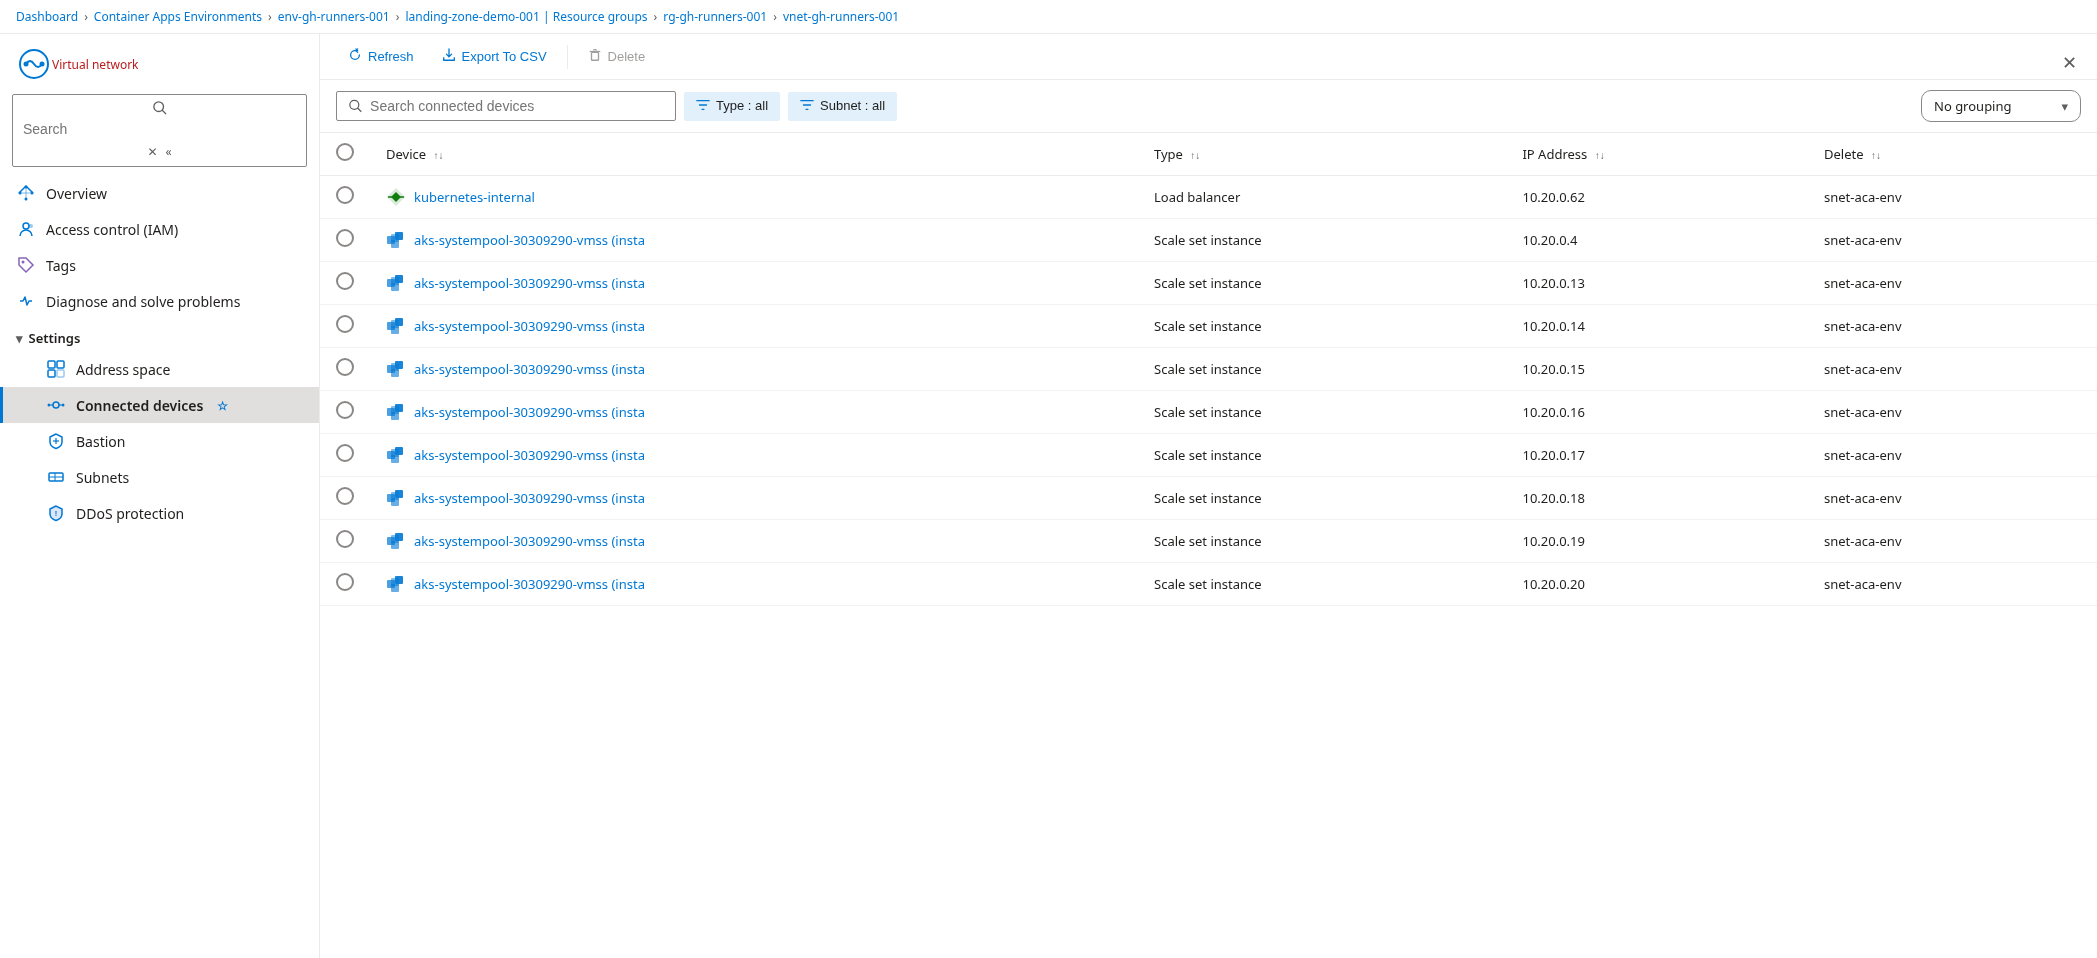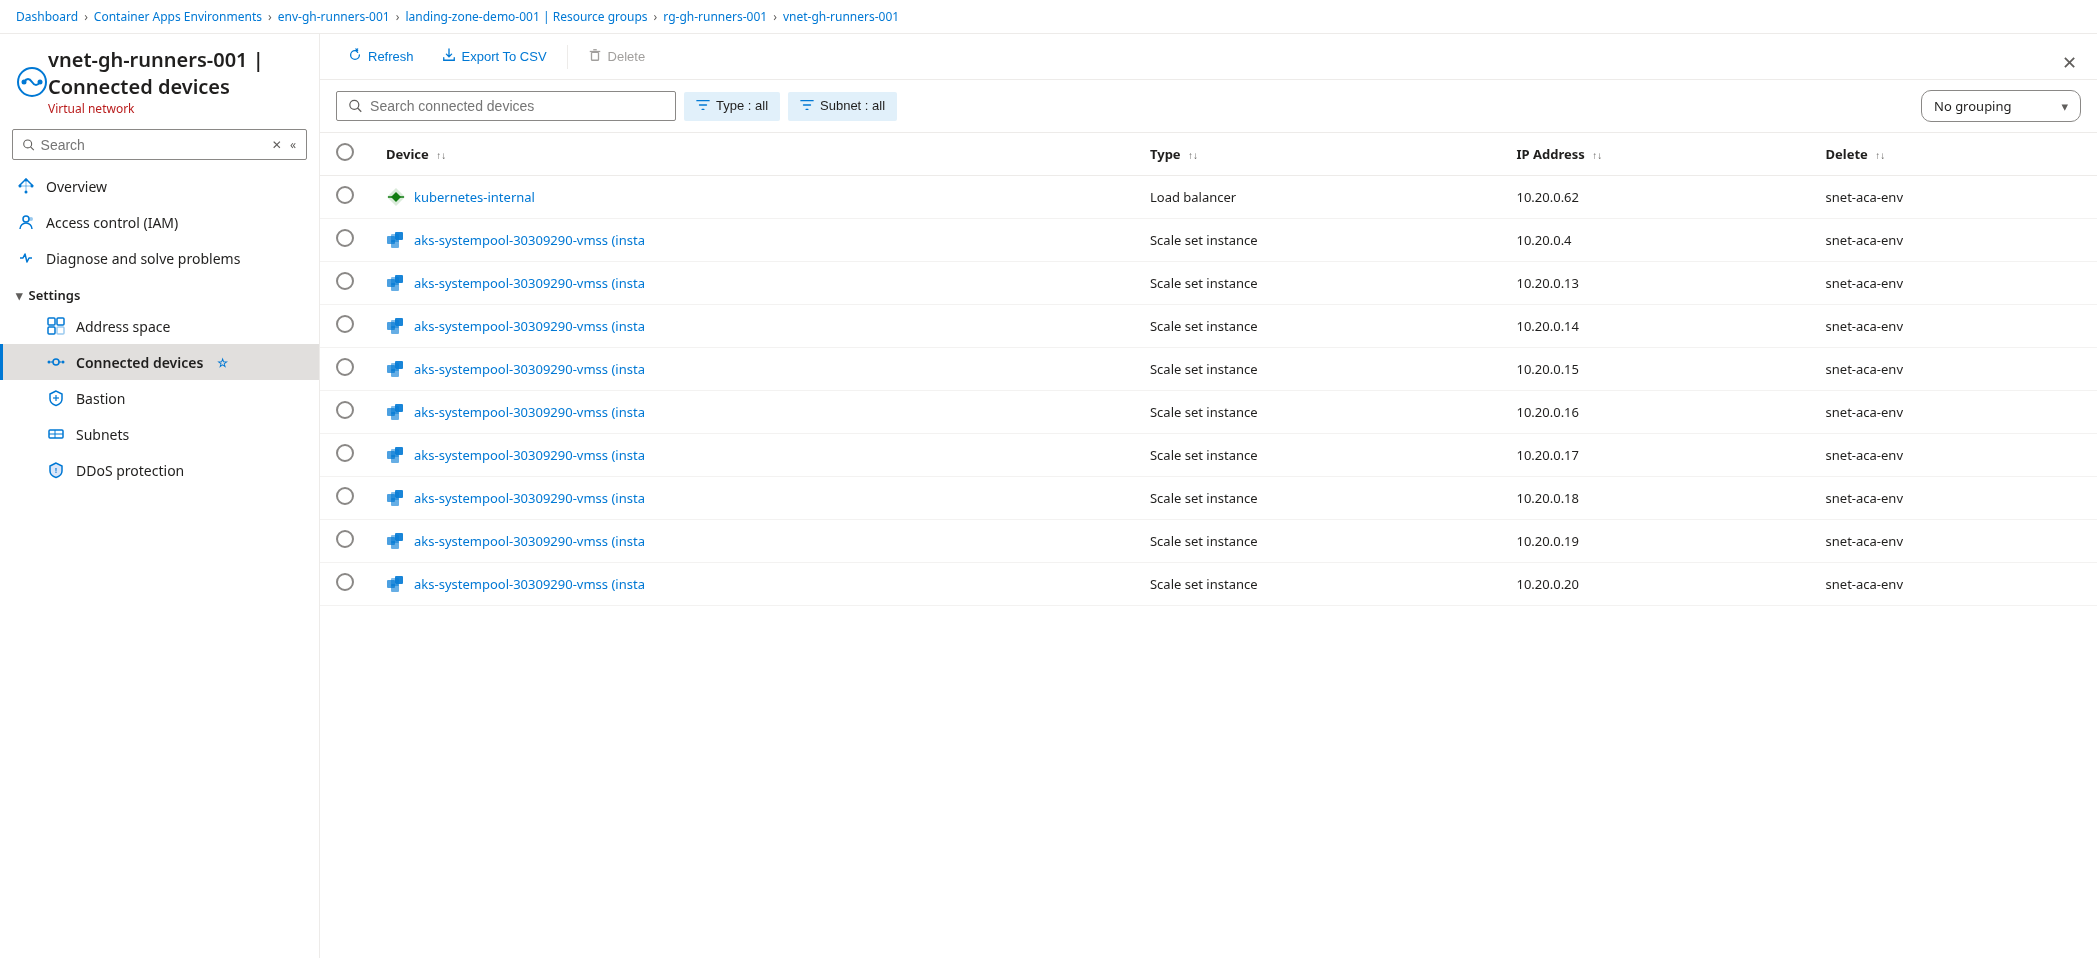--- a/index.html
+++ b/index.html
@@ -29,20 +29,21 @@
     }
     .page-header-text h1 { font-size: 20px; font-weight: 600; color: #201f1e; }
     .page-header-text .subtitle { font-size: 12px; color: #b91c1c; }
 
     
     .sidebar-search {
       display: flex; align-items: center; gap: 6px;
       margin: 8px 12px; padding: 6px 10px;
       border: 1px solid #8a8886; border-radius: 2px;
       background: #fff;
+      flex-direction: column;
     }
     .sidebar-search input {
       border: none; outline: none; font-size: 14px; width: 100%; color: #201f1e;
     }
     .sidebar-search-icons { display: flex; gap: 4px; }
 
     
     .nav-item {
       display: flex; align-items: center; gap: 10px;
       padding: 8px 16px; cursor: pointer; color: #201f1e;
@@ -104,21 +105,21 @@
       margin-left: auto; display: flex; align-items: center; gap: 6px;
       padding: 6px 12px; border: 1px solid #8a8886; border-radius: 10px;
       background: #fff; cursor: pointer; font-size: 13px; min-width: 160px;
       justify-content: space-between;
     }
 
     
     .table-area { flex: 1; overflow-y: auto; }
     .data-table { width: 100%; border-collapse: collapse; }
     .data-table th {
-      text-align: left; padding: 10px 16px; font-size: 13px; font-weight: 700;
+      text-align: left; padding: 10px 16px; font-size: 13px; font-weight: 400;
       color: #201f1e; border-bottom: 1px solid #edebe9; background: #fff;
       position: sticky; top: 0; z-index: 1; white-space: nowrap;
     }
     .data-table th .sort-icon { font-size: 10px; color: #605e5c; margin-left: 4px; }
     .data-table td {
       padding: 10px 16px; font-size: 13px; border-bottom: 1px solid #f3f2f1;
       vertical-align: middle;
     }
     .data-table .radio-col { width: 40px; padding-left: 16px; }
     .radio-circle {
@@ -165,21 +166,20 @@
     <div class="resource-title-row">
       <div class="page-header-icon">
         <svg width="32" height="32" viewBox="0 0 32 32">
           <circle cx="16" cy="16" r="14" fill="none" stroke="#0078d4" stroke-width="2"></circle>
           <path d="M8 16 Q12 10 16 16 Q20 22 24 16" stroke="#0078d4" stroke-width="2" fill="none"></path>
           <circle cx="8" cy="16" r="2.5" fill="#0078d4"></circle>
           <circle cx="24" cy="16" r="2.5" fill="#0078d4"></circle>
         </svg>
       </div>
       <div class="page-header-text">
-        <h1>vnet-gh-runners-001 | Connected devices</h1>
         <div class="subtitle">Virtual network</div>
       </div>
     </div>
 
     <div class="sidebar-search">
       <svg width="14" height="14" viewBox="0 0 16 16">
         <circle cx="6.5" cy="6.5" r="5.5" fill="none" stroke="#605e5c" stroke-width="1.5"></circle>
         <line x1="10.5" y1="10.5" x2="15" y2="15" stroke="#605e5c" stroke-width="1.5"></line>
       </svg>
       <input type="text" placeholder="Search" style="">
@@ -209,20 +209,29 @@
         <span class="icon">
           <svg width="18" height="18" viewBox="0 0 18 18" fill="none">
             <circle cx="9" cy="6" r="3" stroke="#0078d4" stroke-width="1.5"></circle>
             <path d="M3 16c0-3.3 2.7-6 6-6s6 2.7 6 6" stroke="#0078d4" stroke-width="1.5"></path>
             <circle cx="14" cy="6" r="2" fill="#0078d4" opacity="0.4"></circle>
           </svg>
         </span>
         <span>Access control (IAM)</span>
       </div>
 
+      <div class="nav-item">
+        <span class="icon">
+          <svg width="18" height="18" viewBox="0 0 18 18" fill="none">
+            <path d="M2 2h7l7 7-7 7-7-7V2z" stroke="#8764b8" stroke-width="1.5" fill="none"></path>
+            <circle cx="6" cy="6" r="1.5" fill="#8764b8"></circle>
+          </svg>
+        </span>
+        <span>Tags</span>
+      </div>
 
       <div class="nav-item">
         <span class="icon">
           <svg width="18" height="18" viewBox="0 0 18 18" fill="none">
             <path d="M3 9h3l2-4 2 8 2-4h3" stroke="#0078d4" stroke-width="1.5" stroke-linejoin="round"></path>
           </svg>
         </span>
         <span>Diagnose and solve problems</span>
       </div>
 

